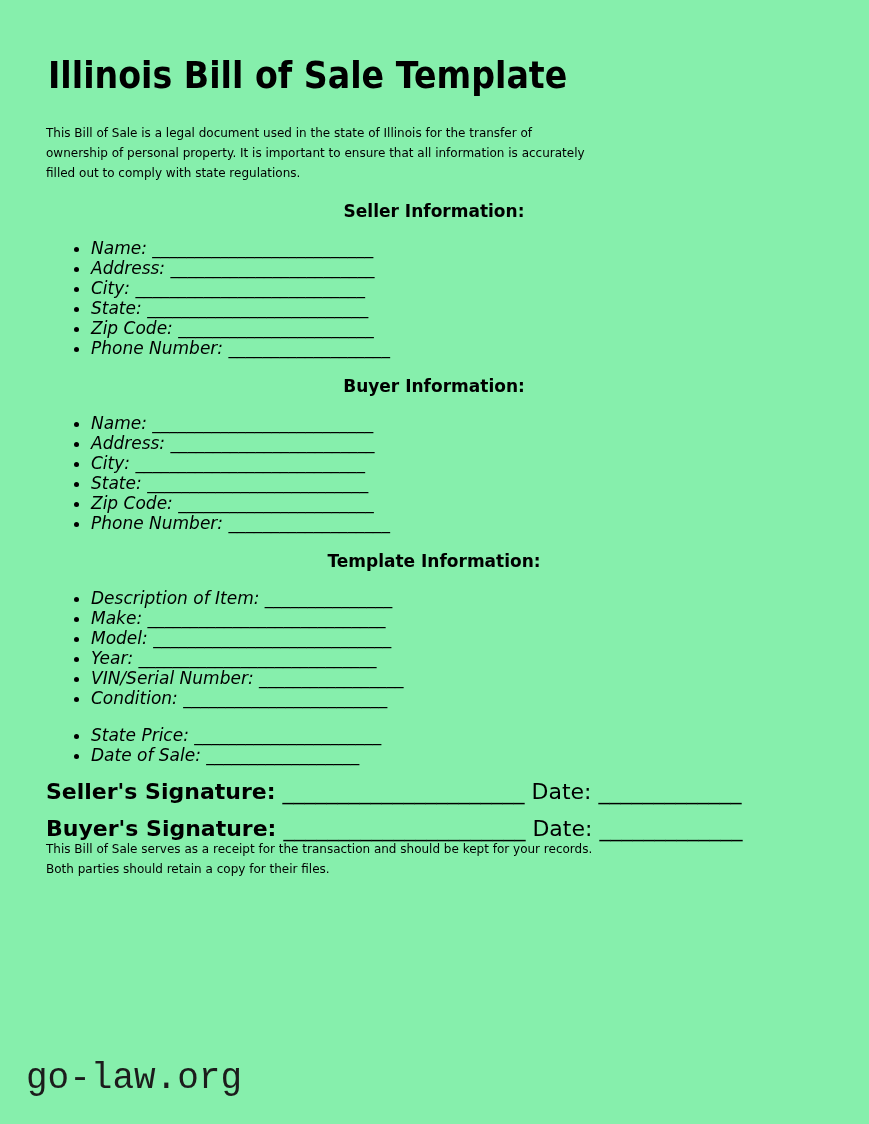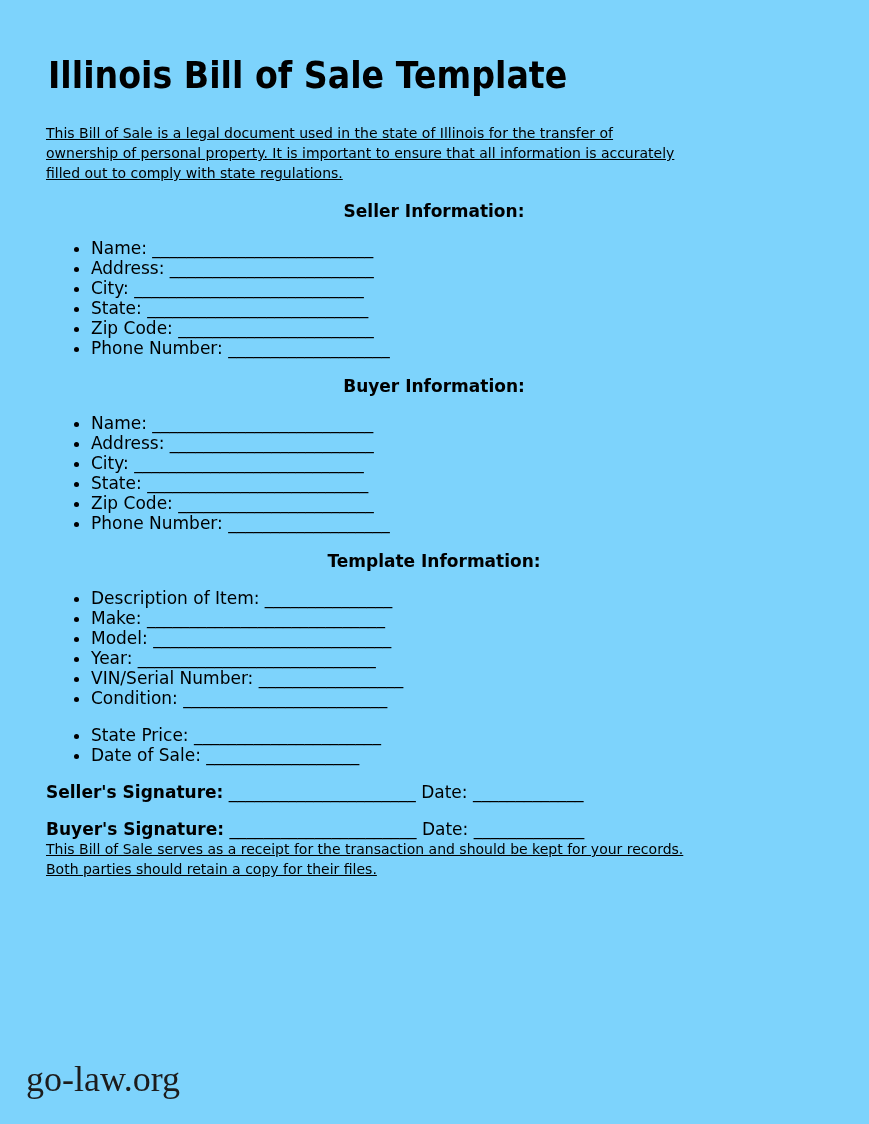--- a/index.html
+++ b/index.html
@@ -1,77 +1,77 @@
 <!DOCTYPE html>
 <html><head>
 <meta charset="utf-8">
 <style>
   html, body { margin: 0; padding: 0; background: #ffffff; }
   .page {
     position: relative;
     width: 869px;
     height: 1124px;
-    background: #7dd3fc;
+    background: #86efac;
     box-sizing: border-box;
     padding: 0 48px 0 46px;
     overflow: hidden;
     font-family: "DejaVu Sans", sans-serif;
     color: #000000;
   }
   .doc-title {
     font-family: "DejaVu Sans", sans-serif;
     font-weight: bold;
     font-size: 38px;
     line-height: 44px;
     margin: 53px 0 26px 2px;
     transform: scaleX(0.875);
     transform-origin: left center;
     white-space: nowrap;
     color: #000000;
   }
   .para {
-    font-size: 14px;
+    font-size: 12px;
     line-height: 20px;
     margin: 0;
     color: #000000;
-    text-decoration: underline;
   }
   .para .line { display: block; white-space: nowrap; }
   .section-heading {
     font-size: 17px;
     font-weight: bold;
     line-height: 20px;
     margin: 18px 0 0 1px;
     color: #000000;
     text-align: center;
   }
   ul.field-list {
     margin: 17px 0 0 0;
     padding: 0 0 0 45px;
     list-style: disc;
   }
   ul.field-list li {
     font-size: 17px;
     line-height: 20px;
     white-space: nowrap;
+    font-style: italic;
   }
   .blank { letter-spacing: 0; }
   .sig-row {
-    font-size: 17px;
+    font-size: 22px;
     line-height: 20px;
     margin: 17px 0 0 0;
     white-space: nowrap;
   }
   .sig-row .sig-label { font-weight: bold; }
   .closing-note { }
   .watermark {
     position: absolute;
     left: 26px;
     top: 1058px;
-    font-family: Liberation Serif, serif;
+    font-family: Liberation Mono, monospace;
     font-size: 36px;
     line-height: 42px;
     color: #1c1c1c;
     white-space: nowrap;
   }
 </style>
 </head>
 <body>
 
 <div class="page">

